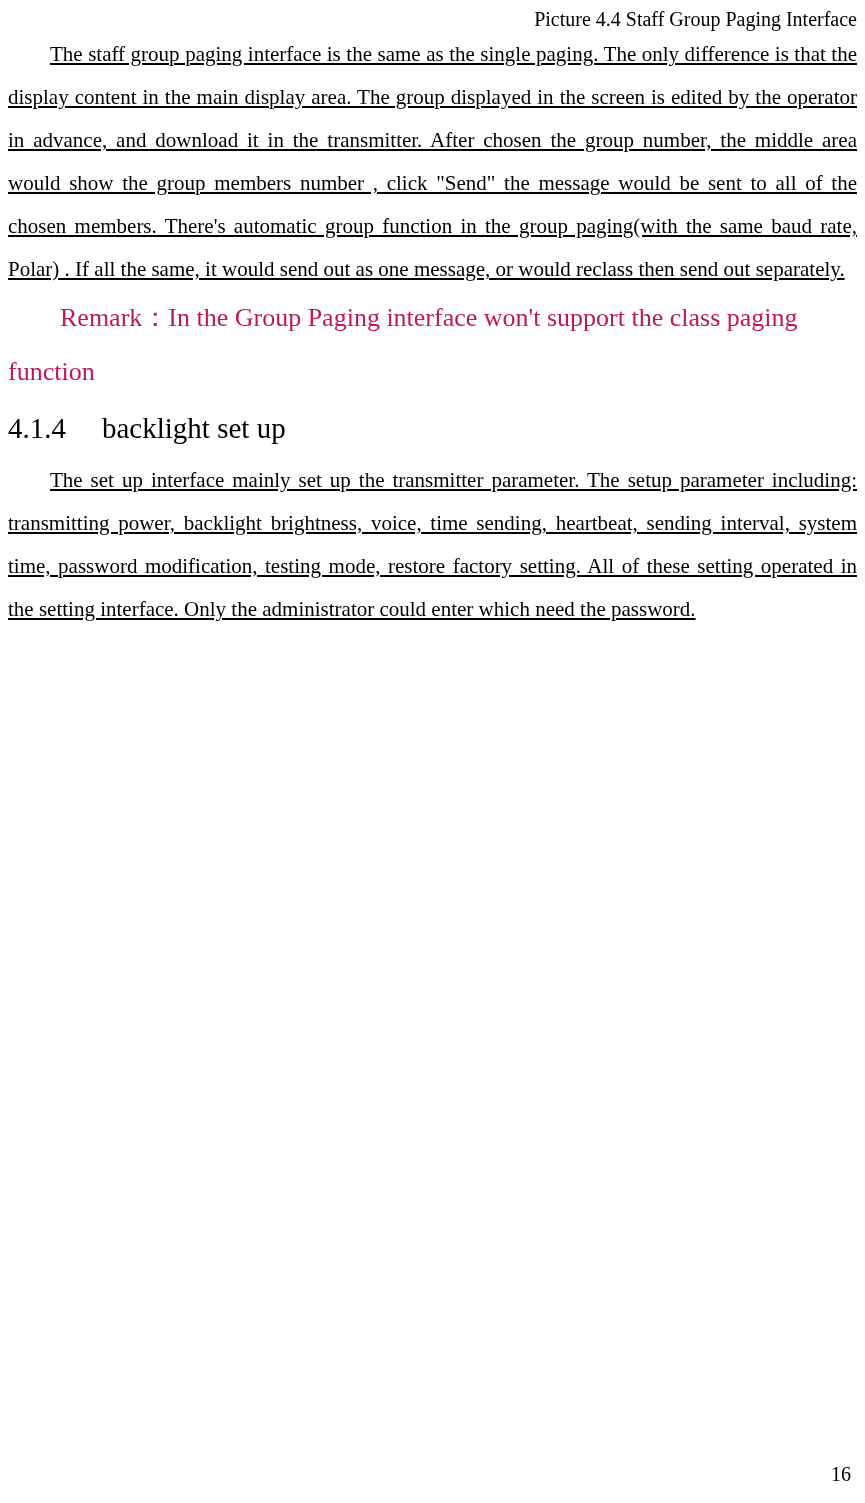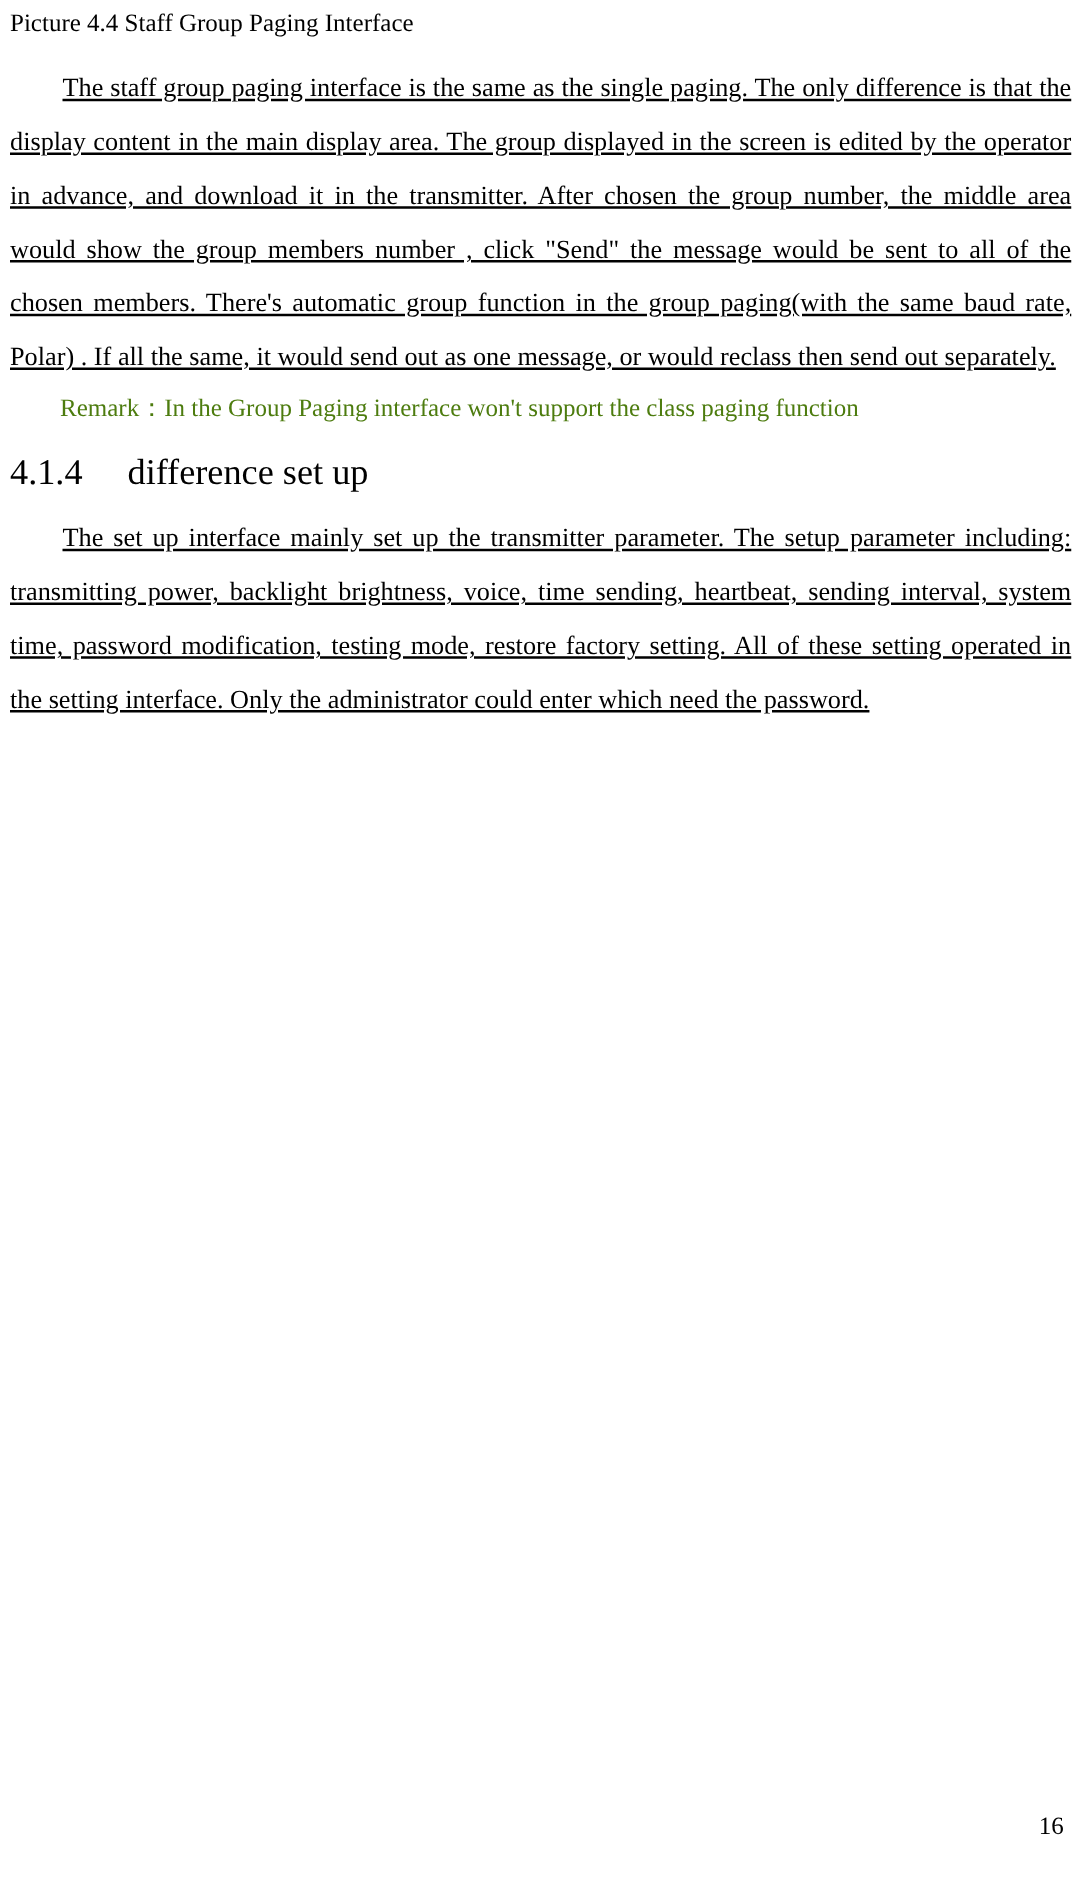--- a/index.html
+++ b/index.html
@@ -10,66 +10,66 @@
     body {
       width: 865px;
       height: 1503px;
       background: #ffffff;
       font-family: "Times New Roman", Times, serif;
       color: #000000;
       position: relative;
       padding: 6px 8px 0 8px;
     }
     .caption {
-      text-align: left;
+      text-align: right;
       font-size: 20px;
-      margin-bottom: 18px;
+      margin-bottom: 2px;
       margin-top: 2px;
     }
     .body-text {
       font-size: 21px;
       line-height: 2.05;
       text-align: justify;
       text-justify: inter-word;
       text-decoration: underline;
     }
     .para {
       text-indent: 2em;
     }
     .remark {
-      font-size: 20px;
+      font-size: 26px;
       line-height: 2.05;
       text-indent: 2em;
-      color: #4d7c0f;
+      color: #be185d;
     }
     .section-heading {
       font-size: 29px;
       margin-top: 14px;
       margin-bottom: 14px;
       font-weight: normal;
     }
     .section-number {
       display: inline-block;
       margin-right: 36px;
     }
     .page-number {
       position: absolute;
-      bottom: 30px;
+      bottom: 17px;
       right: 14px;
       font-size: 20px;
     }
   </style>
 </head>
 <body>
 
 <div class="caption">Picture 4.4    Staff Group Paging Interface</div>
 
 <div class="body-text para">The staff group paging interface is the same as the single paging. The only difference is that the display content in the main display area. The group displayed in the screen is edited by the operator in advance, and download it in the transmitter. After chosen the group number, the middle area would show the group members number , click "Send" the message would be sent to all of the chosen members. There's automatic group function in the group paging(with the same baud rate, Polar) . If all the same, it would send out as one message, or would reclass then send out separately.</div>
 
 <div class="remark">Remark：In the Group Paging interface won't support the class paging function</div>
 
 <div class="section-heading">
-  <span class="section-number">4.1.4</span><span>difference set up</span>
+  <span class="section-number">4.1.4</span><span>backlight set up</span>
 </div>
 
 <div class="body-text para">The set up interface mainly set up the transmitter parameter. The setup parameter including: transmitting power, backlight brightness, voice, time sending, heartbeat, sending interval, system time, password modification, testing mode, restore factory setting. All of these setting operated in the setting interface. Only the administrator could enter which need the password.</div>
 
 <div class="page-number">16</div>
 
 </body></html>

